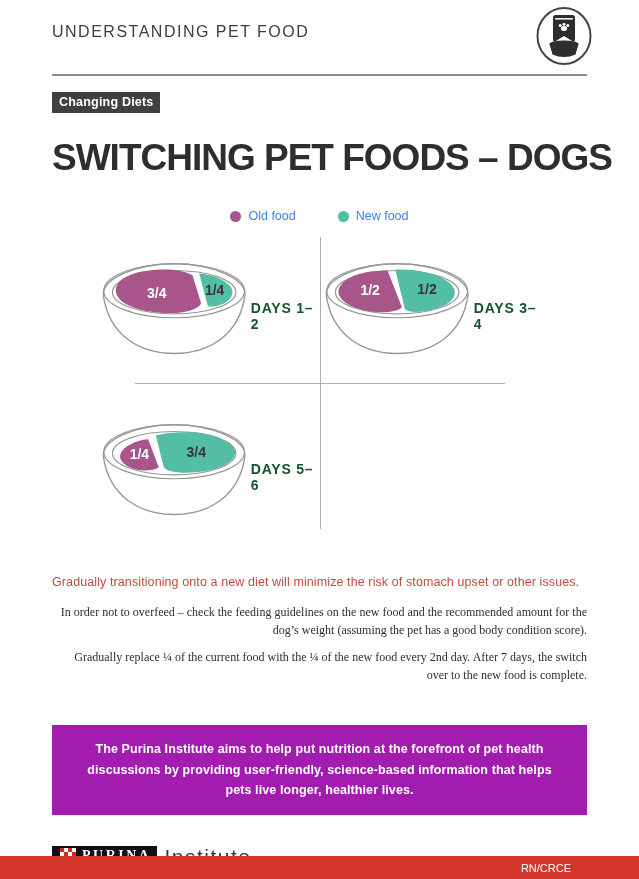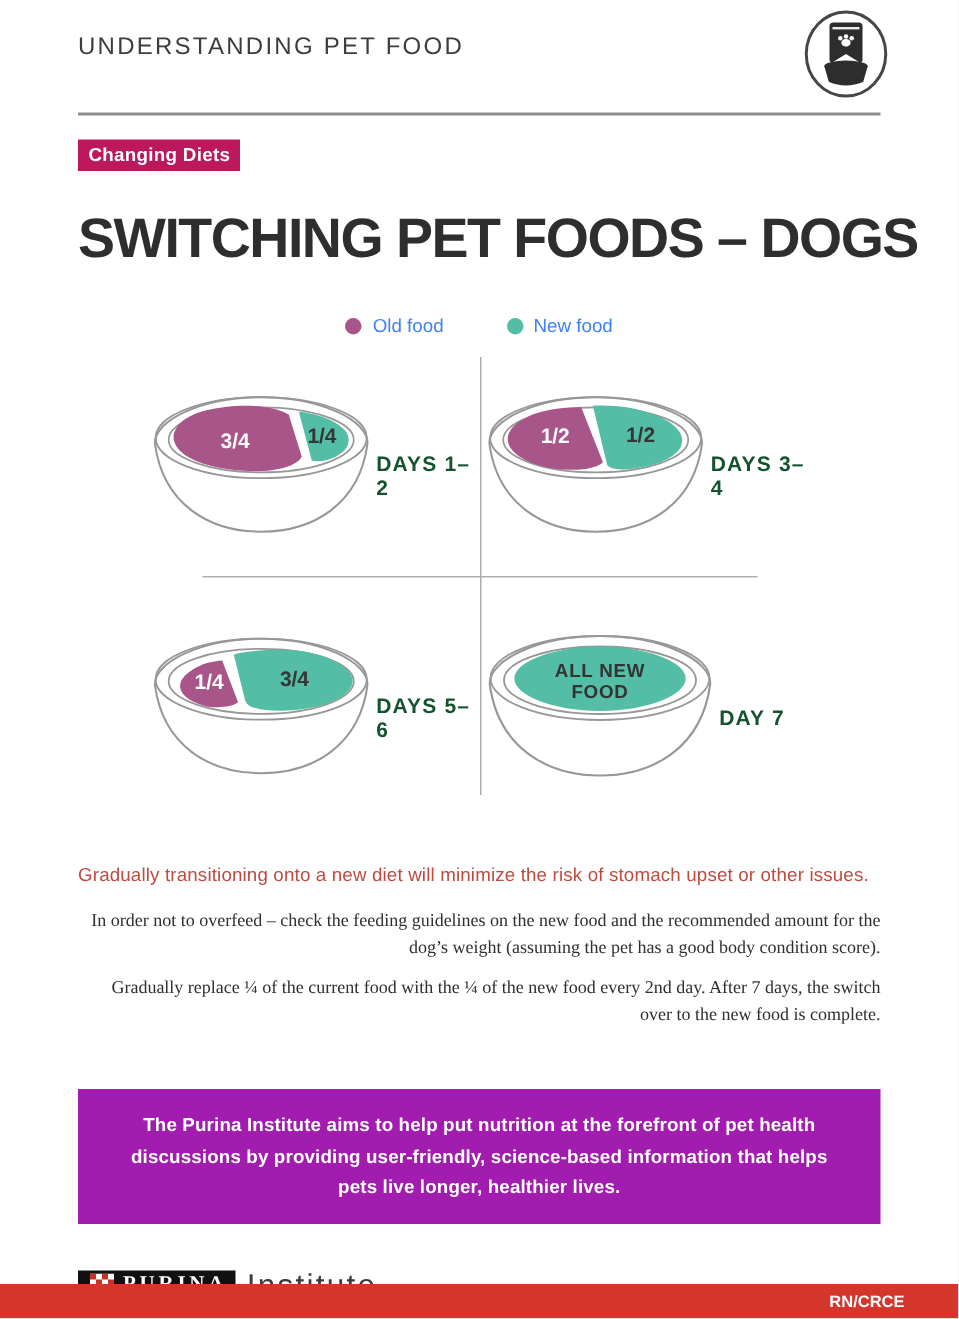--- a/index.html
+++ b/index.html
@@ -16,21 +16,21 @@
 
   
   .header-row { display: flex; justify-content: space-between; align-items: flex-start; padding-top: 14px; }
   .doc-title { font-size: 16px; letter-spacing: 1.5px; color: #3d3d3d; font-weight: 400; margin-top: 9px; }
   .header-icon { margin-top: -8px; margin-right: -6px; }
   .header-rule { border: none; border-top: 2px solid #8d8d8d; margin-top: 4px; }
 
   
   .badge {
     display: inline-block; margin-top: 16px;
-    background: #be185d; color: #fff;
+    background: #404040; color: #fff;
     font-size: 12.5px; font-weight: bold;
     padding: 3px 7px 4px 7px; letter-spacing: 0.2px;
   }
 
   
   .main-title {
     margin-top: 24px;
     font-size: 37px; font-weight: bold; color: #2e2e2e;
     letter-spacing: -1px; white-space: nowrap;
   }
@@ -78,23 +78,23 @@
     font-family: "Liberation Serif", serif; font-weight: bold;
     font-size: 14px; letter-spacing: 2.5px;
     padding: 2px 6px 3px 8px; display: flex; align-items: center; gap: 6px;
   }
   .institute-word { font-size: 21px; color: #3a3a3a; letter-spacing: 1.5px; font-weight: 400; }
 
   
   .footer-bar {
     position: absolute; left: 0; bottom: 0; width: 100%; height: 23px;
     background: #d5362b; color: #ffffff;
-    font-size: 11px; font-weight: bold;
+    font-size: 11px; font-weight: normal;
     display: flex; align-items: center; justify-content: flex-end;
-    padding-right: 36px;
+    padding-right: 68px;
   }
 </style>
 </head>
 <body>
 
 <div class="page">
   <div class="content">
 
     
     <div class="header-row">
@@ -172,31 +172,20 @@
             <ellipse class="bowl-line2" cx="80" cy="34" rx="73" ry="28"></ellipse>
             <ellipse class="bowl-line2" cx="80" cy="35.5" rx="64" ry="22.5"></ellipse>
             <path d="M53,21 L64,50 C60,53 52,54 43,53 C33,51 25,46 24,40 C23,33 31,27 42,23 C46,22 50,21 53,21 Z" fill="#a85589"></path>
             <path d="M61,17 C72,14 88,13 103,14 C124,16 140,24 143,33 C145,41 135,49 118,53 C104,56 86,57 76,54 C72,53 70,51 69,49 L61,17 Z" fill="#53bda5"></path>
             <text class="frac-white" x="44" y="41">1/4</text>
             <text class="frac-dark" x="103" y="39">3/4</text>
           </svg>
           <div class="bowl-caption">DAYS 5–6</div>
         </div>
 
-        <div class="bowl-cell row2">
-          <svg class="bowl-svg" width="160" height="112" viewBox="0 0 160 112">
-            <path class="bowl-line" d="M6.5,38 C6,22 39,6 80,6 C121,6 154,22 153.5,38 C148,80 116,99 80,99 C44,99 12,80 6.5,38 Z"></path>
-            <ellipse class="bowl-line2" cx="80" cy="34" rx="73" ry="28"></ellipse>
-            <ellipse class="bowl-line2" cx="80" cy="35.5" rx="64" ry="22.5"></ellipse>
-            <path d="M80,13 C108,13 135,22 137,33 C139,45 112,56 80,56 C48,56 21,45 23,33 C25,22 52,13 80,13 Z" fill="#53bda5"></path>
-            <text class="allnew-txt" x="80" y="33">ALL NEW</text>
-            <text class="allnew-txt" x="80" y="47">FOOD</text>
-          </svg>
-          <div class="bowl-caption">DAY 7</div>
-        </div>
 
       </div>
     </div>
 
     
     <p class="highlight">Gradually transitioning onto a new diet will minimize the risk of stomach upset or other issues.</p>
 
     
     <div class="body-copy">
       <p>In order not to overfeed – check the feeding guidelines on the new food and the recommended amount for the dog’s weight (assuming the pet has a good body condition score).</p>

